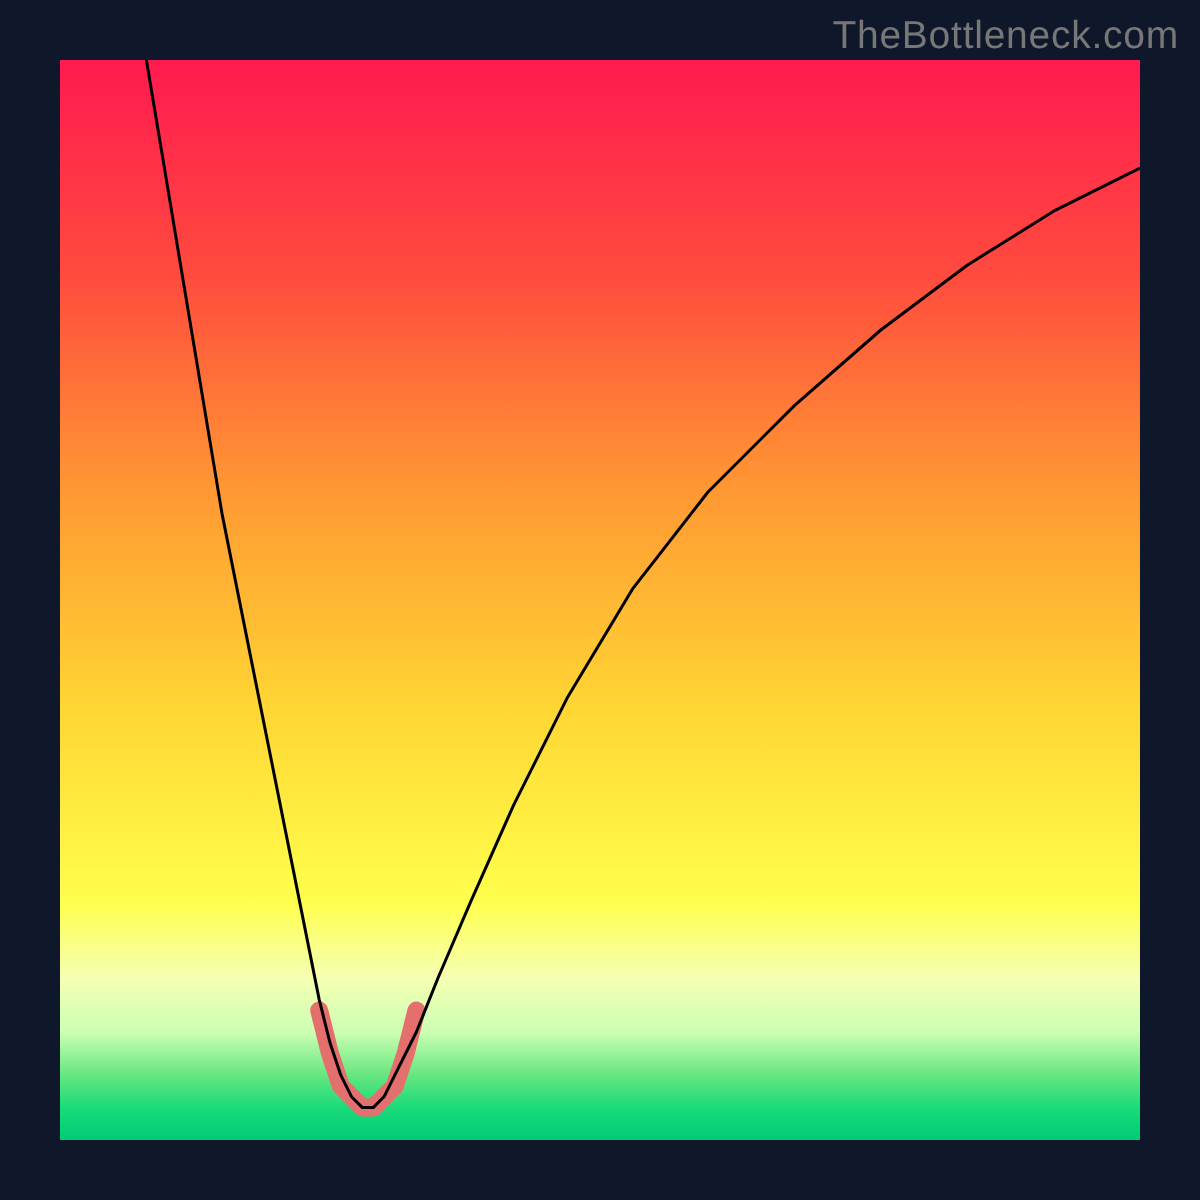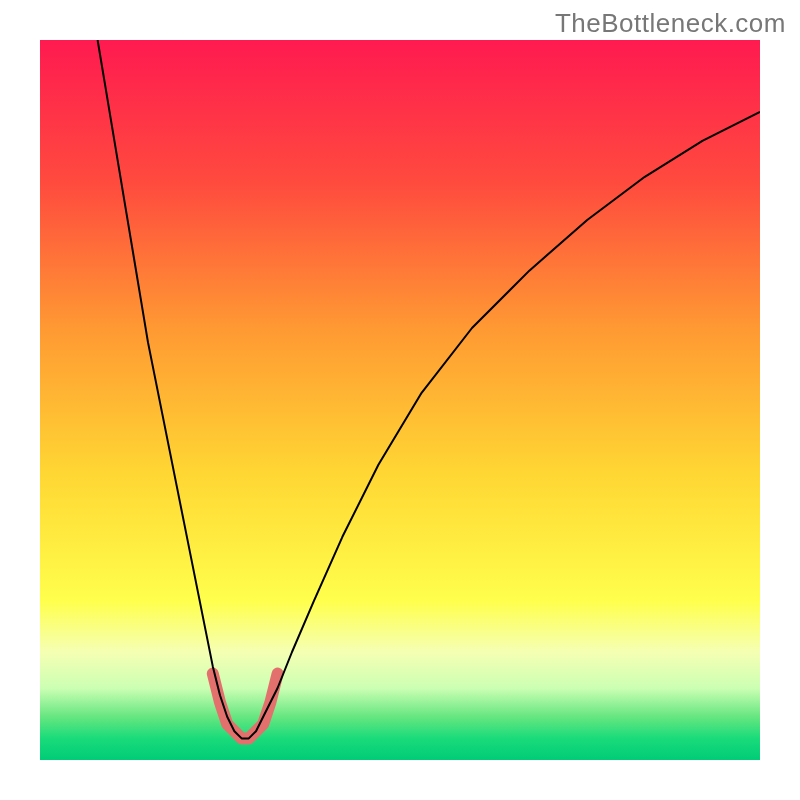--- a/index.html
+++ b/index.html
@@ -8,21 +8,21 @@
     width: 800px;
     height: 800px;
     overflow: hidden;
     background: #000;
     font-family: Arial, Helvetica, sans-serif;
   }
   .frame {
     position: absolute;
     left: 0; top: 0;
     width: 800px; height: 800px;
-    background: #ffffff;
+    background: #0f172a;
   }
   .plot-area {
     position: absolute;
     left: 40px;
     top: 40px;
     width: 720px;
     height: 720px;
     overflow: hidden;
   }
   .watermark {

